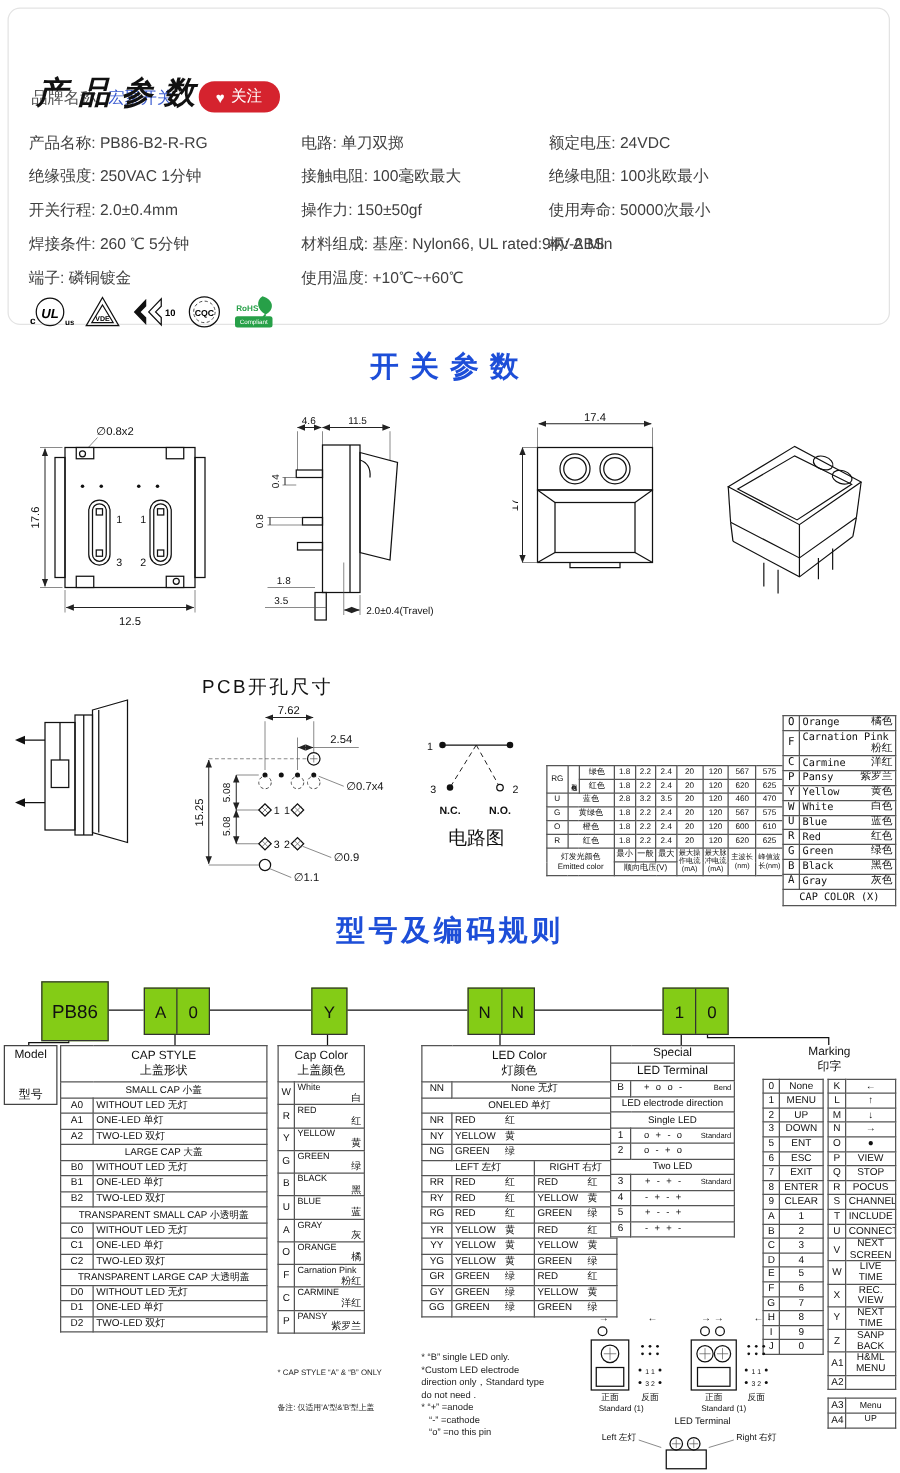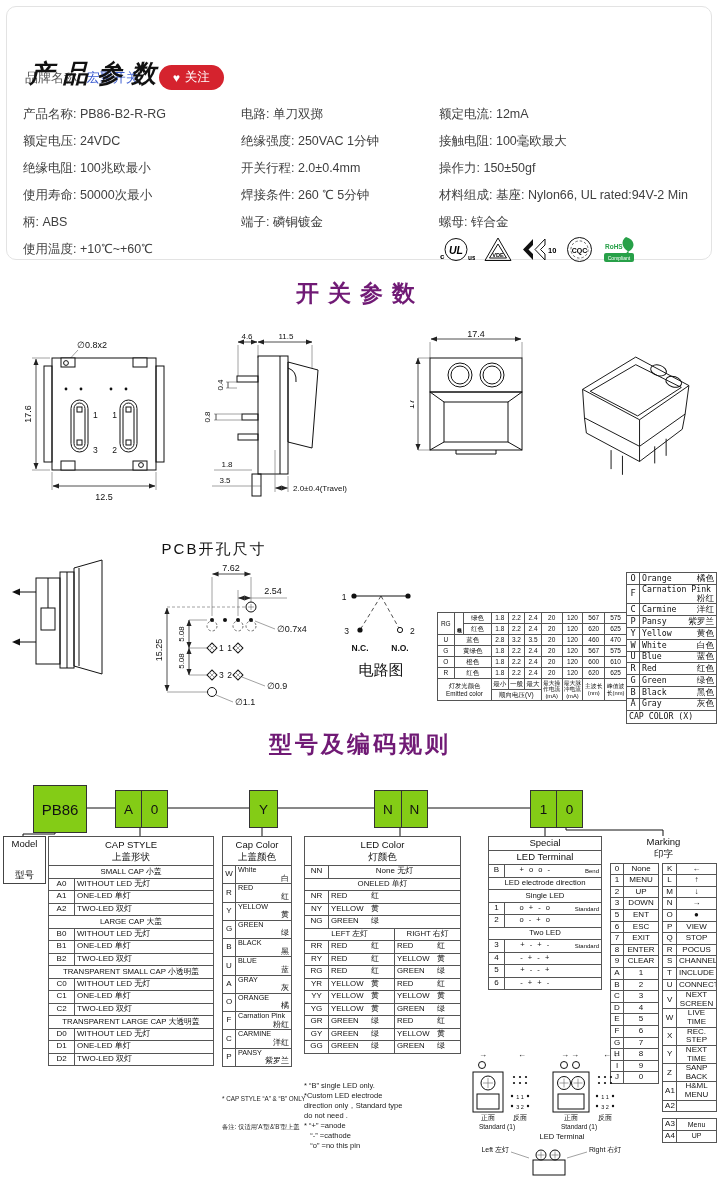--- a/index.html
+++ b/index.html
@@ -16,21 +16,21 @@
               font-family:"Liberation Sans",sans-serif;}
   .follow-btn .heart{font-size:12px;line-height:1;}
   .prod-title{position:absolute;left:22px;top:50px;font-family:"DejaVu Serif",serif;
               font-style:italic;font-weight:bold;font-size:25px;letter-spacing:9px;color:#111;}
   .spec-grid{position:absolute;left:16px;top:94px;width:668px;display:grid;
              grid-template-columns:218px 198px 252px;grid-auto-rows:27px;
              font-size:12.5px;color:#3f3f3f;align-items:center;white-space:nowrap;}
   .cert-row{display:flex;align-items:center;gap:8px;height:27px;}
   .cert-row svg{display:block;}
   
-  .h1{position:absolute;left:0;right:0;text-align:center;font-weight:bold;color:#701a75;}
+  .h1{position:absolute;left:0;right:0;text-align:center;font-weight:bold;color:#1d4ed8;}
   .h1a{top:278px;font-size:23px;letter-spacing:9px;}
   .h1b{top:729px;font-size:23px;letter-spacing:3px;}
   .pcb-title{position:absolute;left:148px;top:540px;width:132px;text-align:center;
              font-size:15px;letter-spacing:2px;color:#111;}
   
   .draw{position:absolute;}
   .ol{fill:none;stroke:#111;stroke-width:1;}
   .olw{fill:#fff;stroke:#111;stroke-width:1;}
   .dl{stroke:#222;stroke-width:.8;fill:none;}
   .xl{stroke:#555;stroke-width:.55;fill:none;}
@@ -82,21 +82,21 @@
   
   table.ls td{font-size:6.5px;text-align:center;padding:0 1px;height:10px;}
   table.ls td.vert{writing-mode:vertical-rl;font-size:4.6px;letter-spacing:0;padding:0;line-height:1;}
   table.ls .fc{font-size:6.3px;line-height:1.2;}
   table.ls .fs{font-size:5.8px;white-space:pre-line;line-height:1.15;}
   table.cx{font-family:"DejaVu Sans Mono",monospace;}
   table.cx td{height:10.8px;font-size:8.6px;padding:0 2px;}
   table.cx td.c{text-align:center;padding:0;}
   table.cx td.nm .en{font-size:8.2px;}
   table.cx td.nm .zh{float:right;font-size:8.6px;}
-  table.cx td.cxf{text-align:left;font-size:8.2px;height:12px;}
+  table.cx td.cxf{text-align:center;font-size:8.2px;height:12px;}
 </style>
 </head>
 <body>
 
 <div class="page">
 
   <svg width="0" height="0" style="position:absolute">
     <defs>
       <marker id="ar" viewBox="0 0 10 10" refX="9.5" refY="5" markerWidth="8" markerHeight="8" orient="auto-start-reverse">
         <path d="M0,1 L10,5 L0,9 z" fill="#222"></path>
@@ -110,33 +110,31 @@
       <a class="brand-name">宏聚开关</a>
       <button class="follow-btn">
         <span class="heart">♥</span>
         <span>关注</span>
       </button>
     </div>
     <div class="prod-title">产品参数</div>
     <div class="spec-grid">
       <span>产品名称: PB86-B2-R-RG</span>
       <span>电路: 单刀双掷</span>
-      <span>额定电流: 12mA</span>
       <span>额定电压: 24VDC</span>
       <span>绝缘强度: 250VAC 1分钟</span>
       <span>接触电阻: 100毫欧最大</span>
       <span>绝缘电阻: 100兆欧最小</span>
       <span>开关行程: 2.0±0.4mm</span>
       <span>操作力: 150±50gf</span>
       <span>使用寿命: 50000次最小</span>
       <span>焊接条件: 260 ℃ 5分钟</span>
       <span>材料组成: 基座: Nylon66, UL rated:94V-2 Min</span>
       <span>柄: ABS</span>
       <span>端子: 磷铜镀金</span>
-      <span>螺母: 锌合金</span>
       <span>使用温度: +10℃~+60℃</span>
       <span></span>
       <span class="cert-row">
         <svg width="36" height="27" viewBox="0 0 36 27">
           <text x="1" y="23" font-size="8" font-weight="bold">c</text>
           <circle cx="17" cy="13.5" r="11" class="ol" stroke-width="1.8"></circle>
           <text x="17" y="18" text-anchor="middle" font-size="10.5" font-weight="bold" font-style="italic">UL</text>
           <text x="29" y="24" font-size="6.5" font-weight="bold">us</text>
         </svg>
         <svg width="30" height="27" viewBox="0 0 30 27">
@@ -761,21 +759,21 @@
             <td class="pair"><span class="en">PANSY</span><span class="zh">紫罗兰</span></td>
           </tr>
         </tbody>
     </table>
     <div class="note6">
       <div>* CAP STYLE “A” &amp; “B” ONLY</div>
       <div>备注: 仅适用'A'型&amp;'B'型上盖</div>
     </div>
   </div>
 
-  <div class="tbl" style="left:304px;top:836px;width:136px">
+  <div class="tbl" style="left:337px;top:836px;width:136px">
     <table class="t">
       <colgroup>
           <col style="width:24px">
           <col style="width:66px">
           <col style="width:66px">
         </colgroup>
       <tbody>
         <tr class="th2">
             <td colspan="3">
               <div>LED Color</div>
@@ -868,21 +866,21 @@
             <td class="pair"><span class="en">GREEN</span><span class="zh">绿</span></td>
             <td class="pair"><span class="en">GREEN</span><span class="zh">绿</span></td>
           </tr>
         </tbody>
     </table>
     <div class="note7">
       <div><div>* “B” single LED only.</div><div>*Custom LED electrode</div><div>direction only，Standard type</div><div>do not need .</div><div>* “+” =anode</div><div>   “-” =cathode</div><div>   “o” =no this pin</div></div>
     </div>
   </div>
 
-  <div class="tbl" style="left:488px;top:836px;width:114px">
+  <div class="tbl" style="left:488px;top:836px;width:100px">
     <table class="t">
       <colgroup>
           <col style="width:16px">
           <col>
         </colgroup>
       <tbody>
         <tr class="bx">
             <td colspan="2">Special</td>
           </tr>
         <tr class="bx">
@@ -1121,21 +1119,21 @@
 
               <tr>
                 <td class="mk-code">W</td>
                 <td class="mk-rlabel">LIVE
 TIME</td>
               </tr>
 
               <tr>
                 <td class="mk-code">X</td>
                 <td class="mk-rlabel">REC.
-STEP</td>
+VIEW</td>
               </tr>
 
               <tr>
                 <td class="mk-code">Y</td>
                 <td class="mk-rlabel">NEXT
 TIME</td>
               </tr>
 
               <tr>
                 <td class="mk-code">Z</td>

